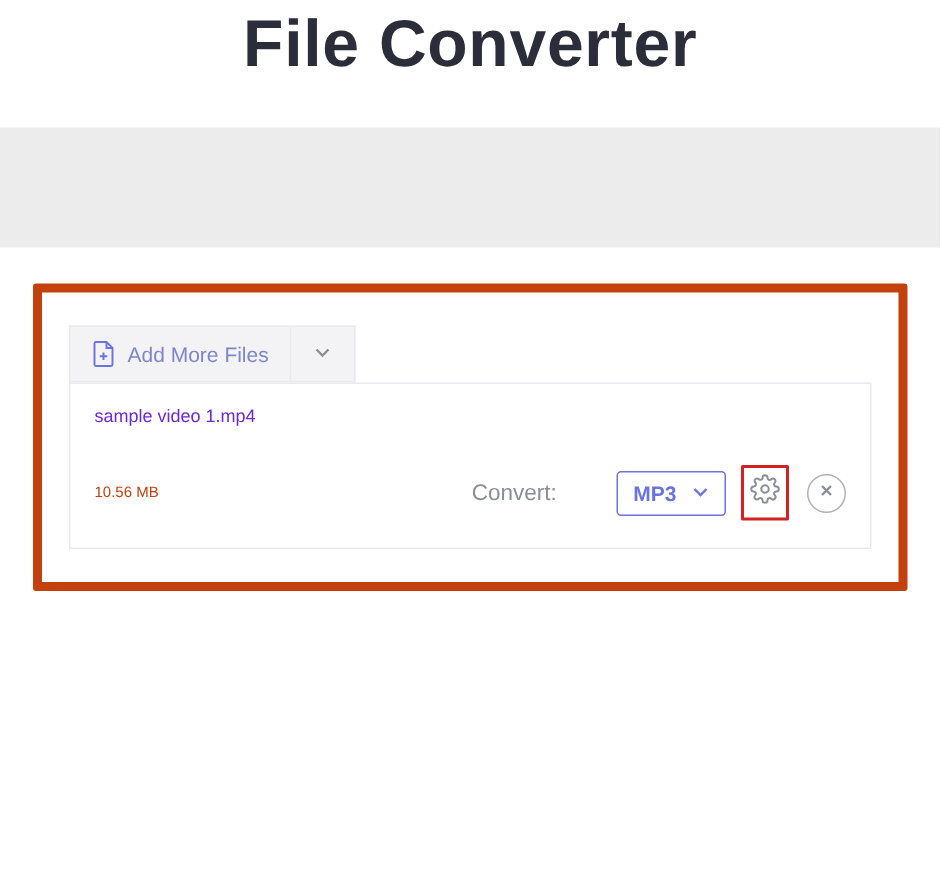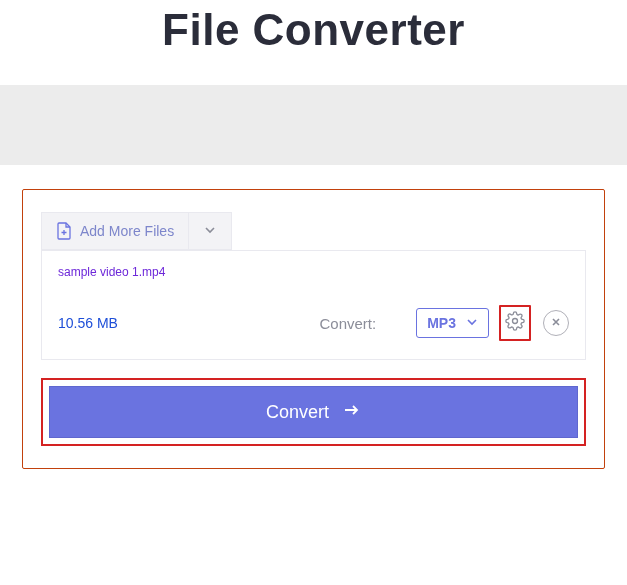--- a/index.html
+++ b/index.html
@@ -1,29 +1,29 @@
 <!DOCTYPE html>
 <html><head>
   <meta charset="utf-8">
   <style>
     * { margin: 0; padding: 0; box-sizing: border-box; font-family: -apple-system, BlinkMacSystemFont, "Segoe UI", Arial, sans-serif; }
     body { background: #fff; width: 627px; height: 585px; overflow: hidden; }
     .container { padding: 0 20px; }
     .title { text-align: center; font-size: 44px; font-weight: 800; color: #2b2d3a; margin-top: 5px; letter-spacing: 0.5px; }
     .subtitle { text-align: center; color: #5a5c6a; font-size: 16px; margin-top: 12px; }
     .ad-banner { background: #ececec; height: 80px; margin: 30px 0 24px 0; }
-    .panel { background: #fff; margin: 0 22px; padding: 22px 18px; border: 1px solid #c2410c; border-radius: 2px; }
+    .panel { background: #fff; margin: 0 22px; padding: 22px 18px; border: 6px solid #c2410c; border-radius: 2px; }
     .toolbar { display: flex; margin-bottom: 0; }
     .add-more { display: flex; align-items: center; gap: 8px; background: #f3f3f6; border: 1px solid #e9e9ef; color: #7d86cb; font-size: 14px; padding: 10px 14px; cursor: pointer; border-right: 0; }
     .add-more-icon { width: 16px; height: 16px; display: inline-flex; align-items: center; justify-content: center; }
     .dropdown-btn { background: #f3f3f6; border: 1px solid #e9e9ef; width: 44px; display: flex; align-items: center; justify-content: center; cursor: pointer; }
     .file-box { border: 1px solid #e9e9ef; padding: 14px 16px 18px 16px; }
     .file-name { color: #6d28d9; font-size: 12px; }
     .file-row { display: flex; align-items: center; margin-top: 26px; }
-    .file-size { color: #1d4ed8; font-size: 14px; flex: 1; }
+    .file-size { color: #c2410c; font-size: 10px; flex: 1; }
     .output-label { color: #8b8d99; font-size: 15px; margin-right: 8px; }
     .format-select { display: flex; align-items: center; gap: 10px; border: 1.5px solid #6a73e0; color: #6a73e0; padding: 6px 10px; border-radius: 3px; cursor: pointer; font-size: 14px; font-weight: 600; margin-left: 32px; }
     .icon-box-red { border: 2.5px solid #d42222; display: flex; align-items: center; justify-content: center; padding: 4px; margin-left: 10px; border-radius: 1px; }
     .gear-btn { display: flex; align-items: center; justify-content: center; cursor: pointer; color: #8b8d99; }
     .remove-btn { margin-left: 12px; width: 26px; height: 26px; border: 1.5px solid #b0b0b8; border-radius: 50%; display: flex; align-items: center; justify-content: center; color: #8b8d99; cursor: pointer; }
     .convert-wrap { margin-top: 18px; border: 2.5px solid #d42222; padding: 6px; }
     .convert-btn { background: #6a73e0; color: #fff; font-size: 18px; width: 100%; height: 52px; border: 1px solid #5f67cf; display: flex; align-items: center; justify-content: center; gap: 12px; cursor: pointer; }
   </style>
 </head>
 <body>
@@ -81,23 +81,13 @@
       <div class="remove-btn">
         <span>
           <svg width="12" height="12" viewBox="0 0 12 12">
               <path d="M3 3l6 6M9 3l-6 6" stroke="#8b8d99" stroke-width="1.6"></path>
             </svg>
         </span>
       </div>
     </div>
   </div>
 
-  <div class="convert-wrap">
-    <button class="convert-btn">
-      <span>Convert</span>
-      <span>
-        <svg width="20" height="20" viewBox="0 0 20 20" fill="none">
-            <path d="M4 10h12M12 6l4 4-4 4" stroke="#fff" stroke-width="1.8"></path>
-          </svg>
-      </span>
-    </button>
-  </div>
 </div>
 
 </body></html>

